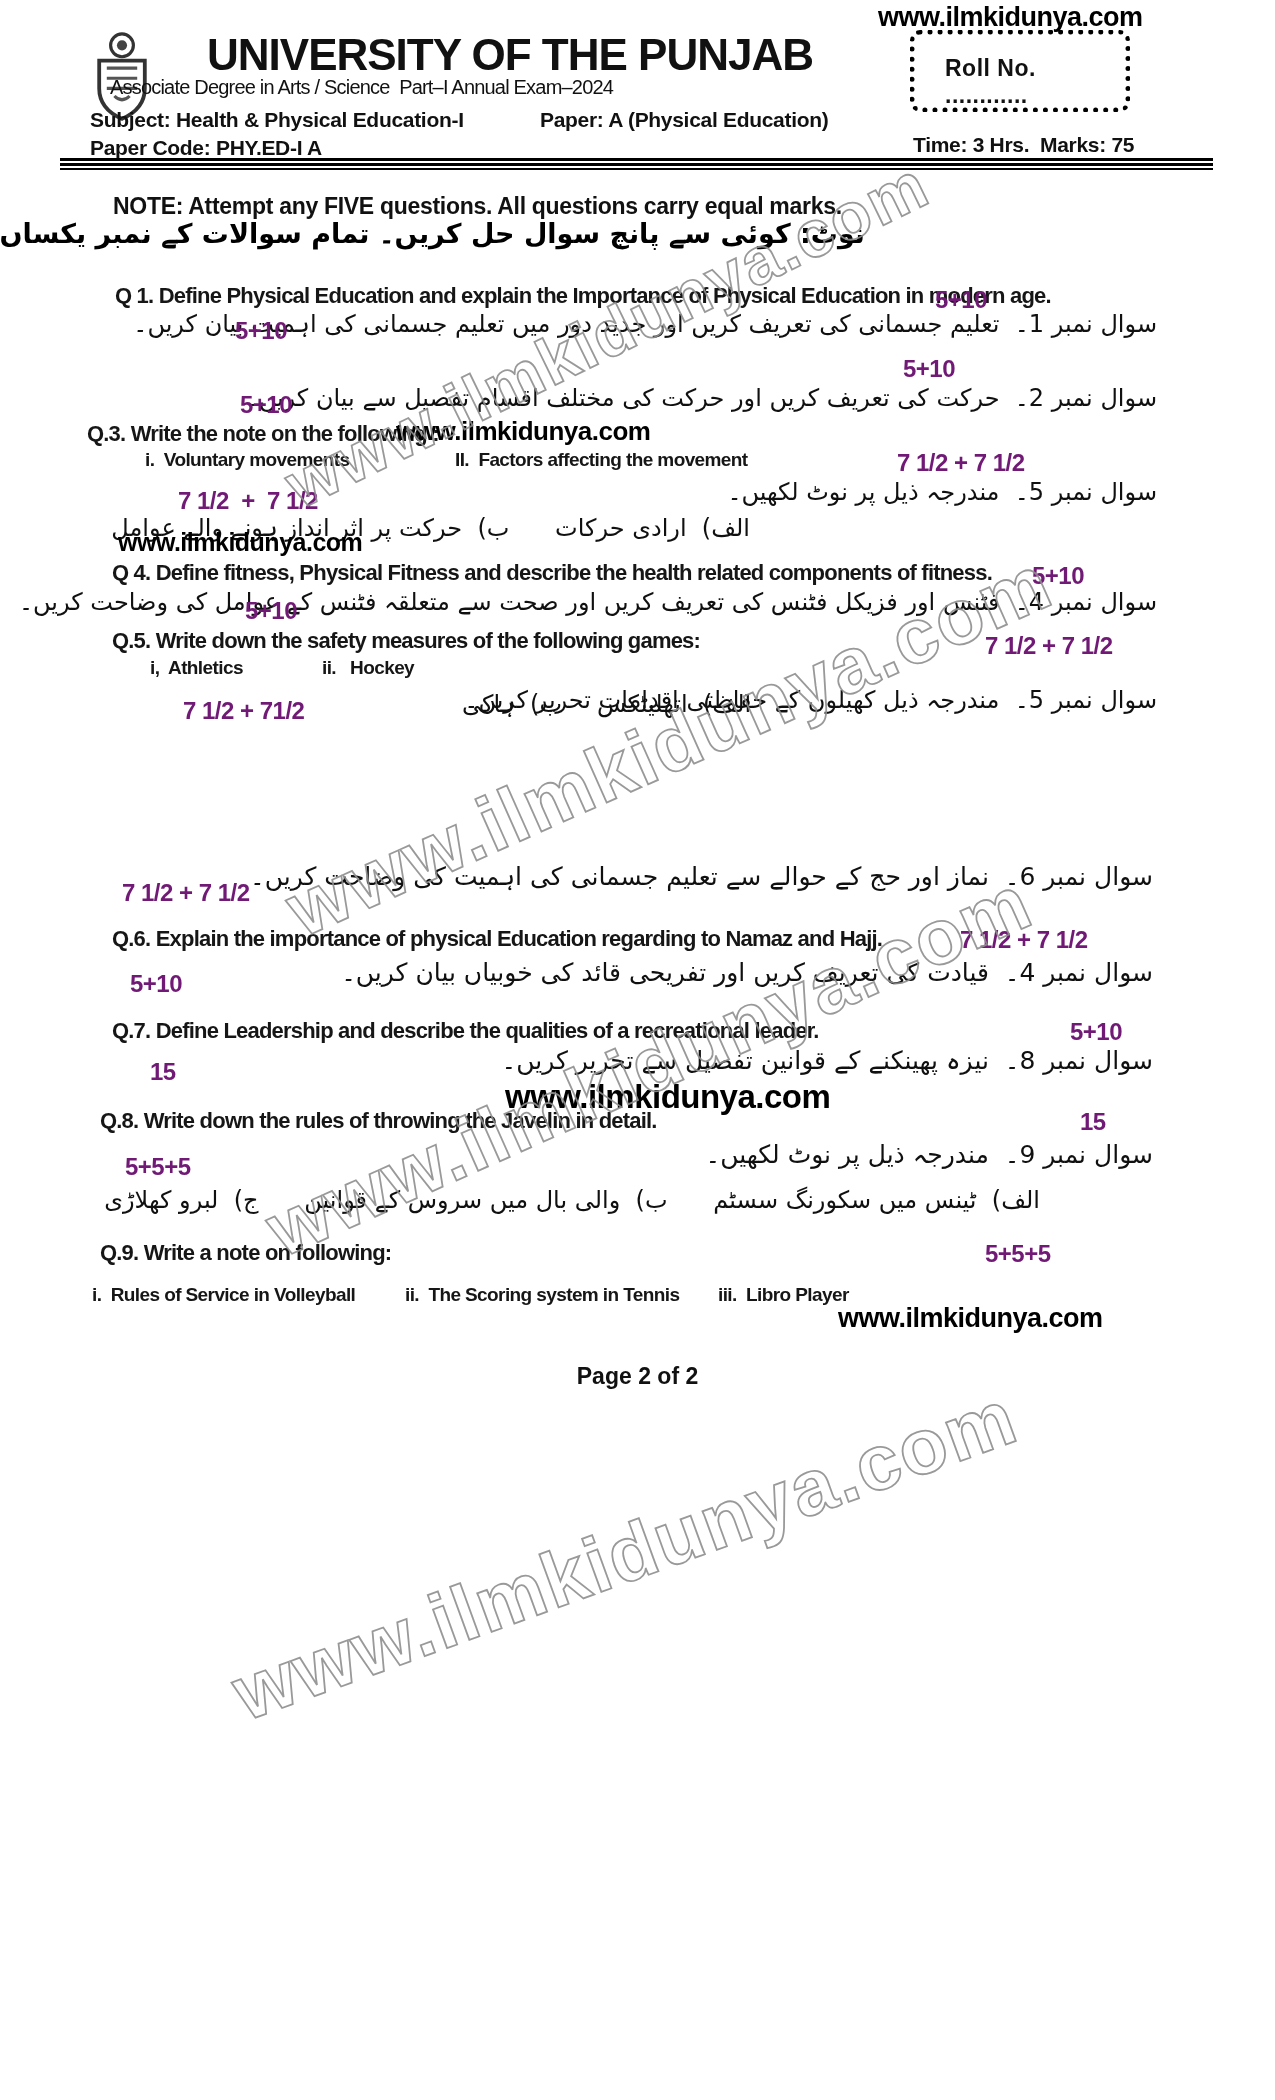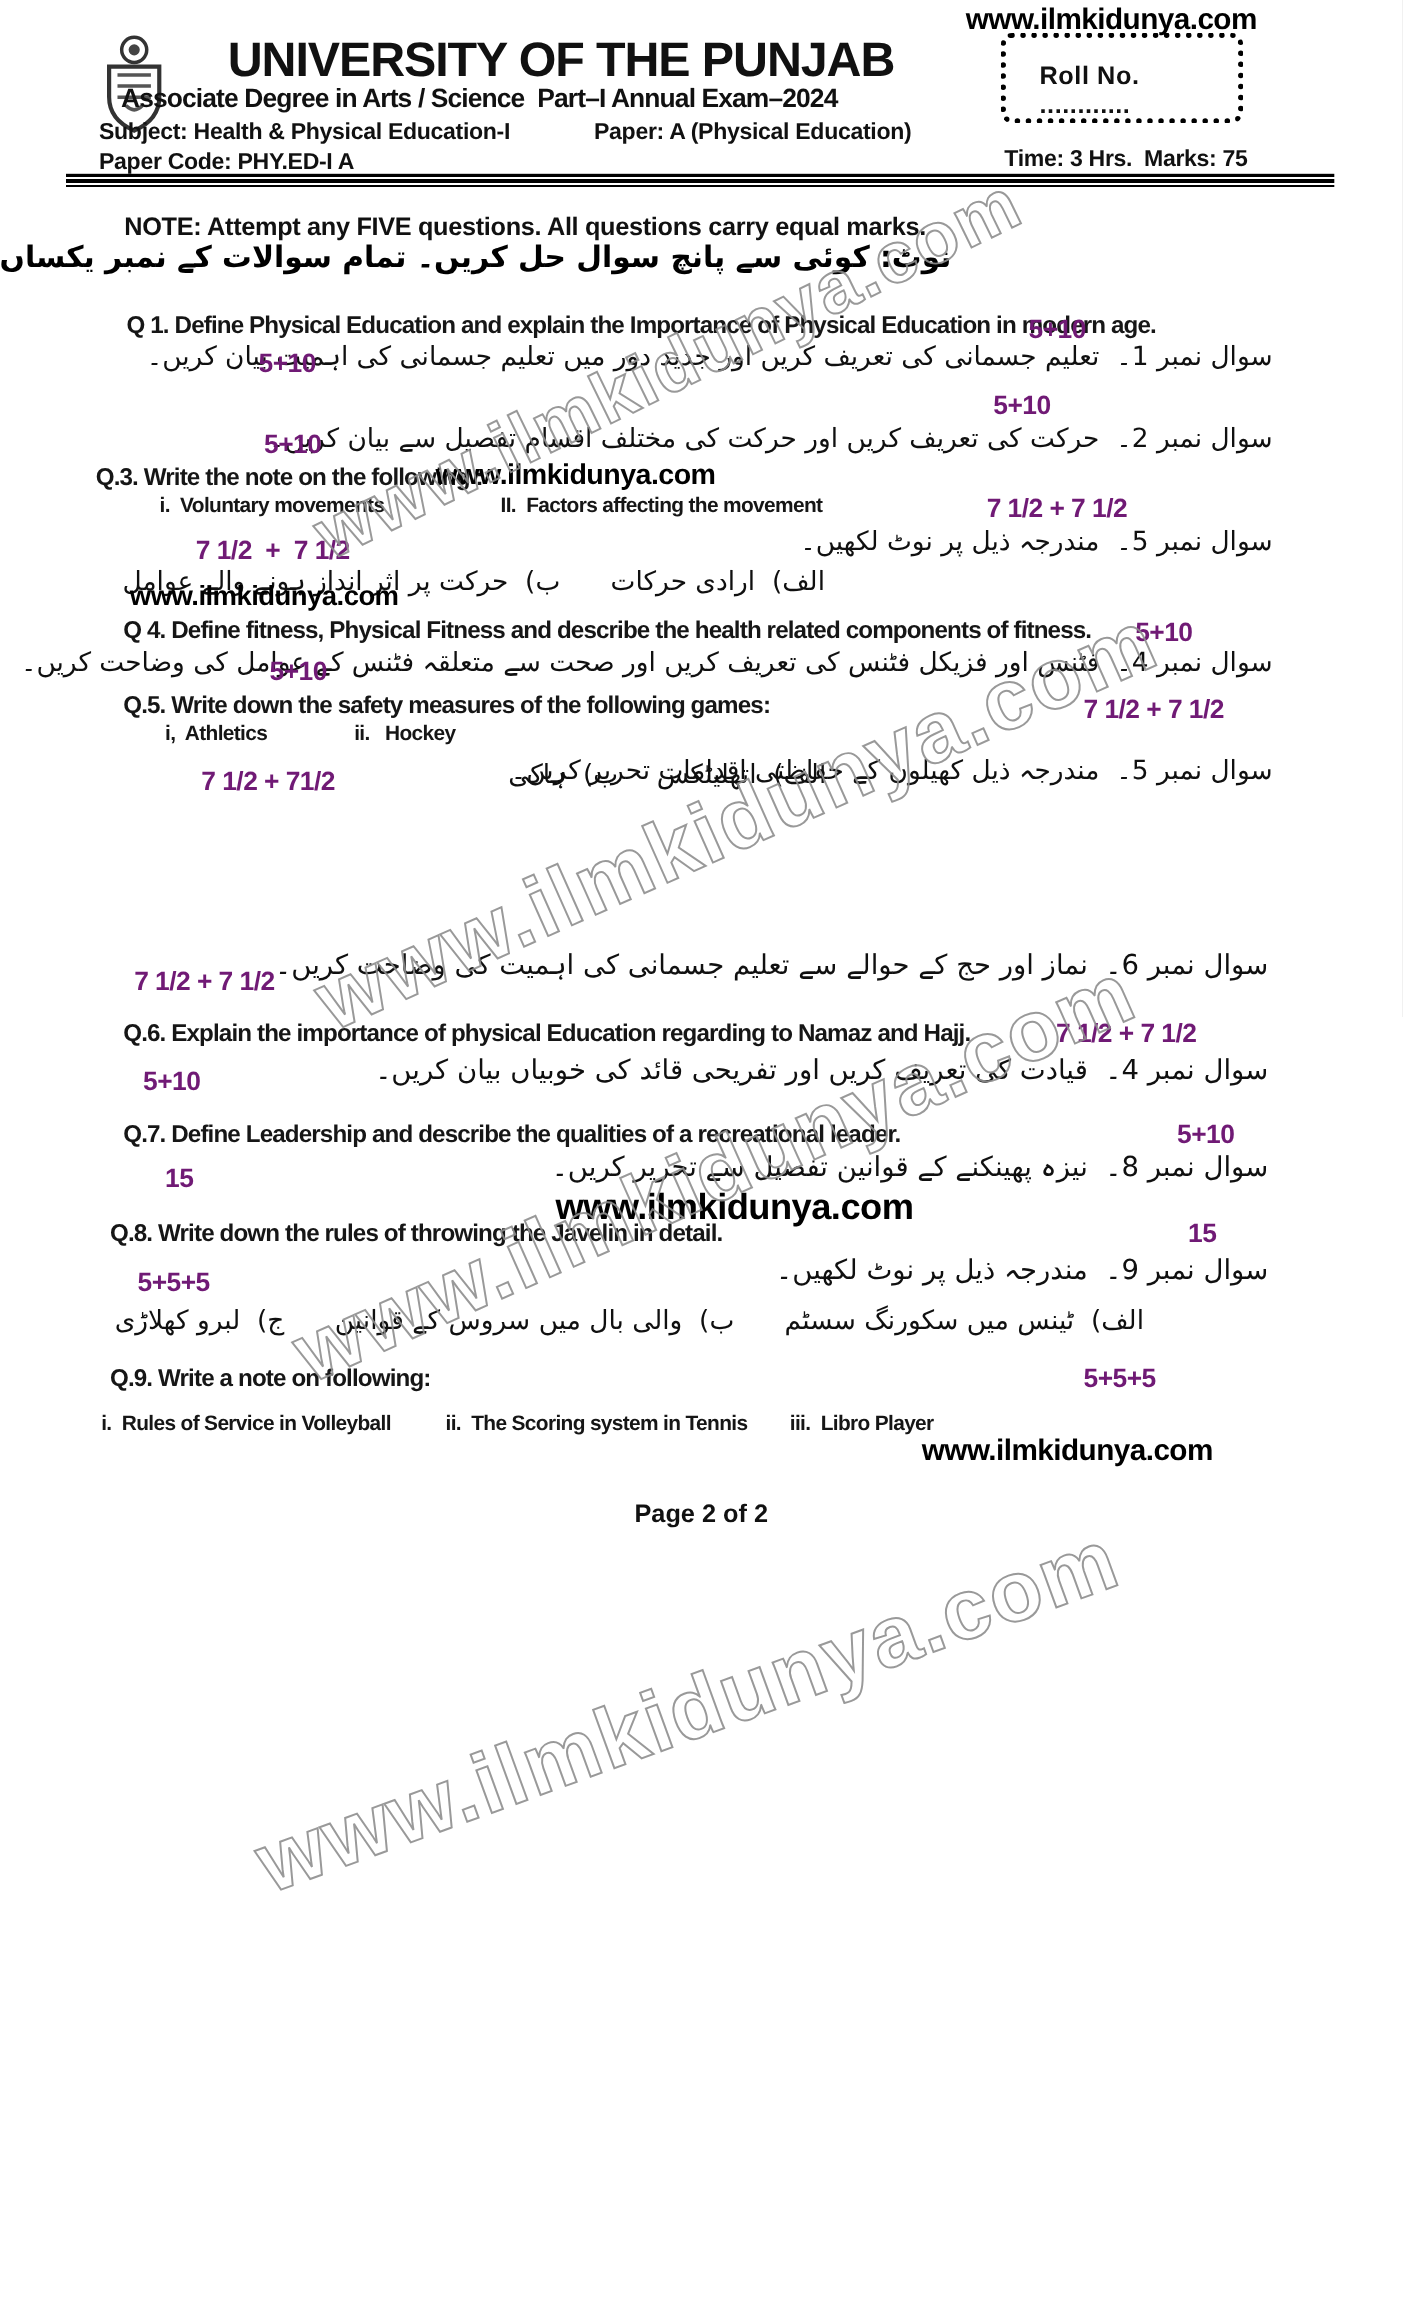--- a/index.html
+++ b/index.html
@@ -1,21 +1,21 @@
 <!DOCTYPE html>
 <html><head>
 <meta charset="utf-8">
 <style>
   html,body{margin:0;padding:0;background:#e8e8e8;}
   .page{position:relative;width:1275px;height:2100px;background:#ffffff;overflow:hidden;
         font-family:"Liberation Sans",sans-serif;color:#111;}
   .abs{position:absolute;white-space:pre;}
   .site-top{font-size:27px;font-weight:bold;letter-spacing:-0.5px;color:#000;}
   .uni-title{font-size:44px;font-weight:bold;letter-spacing:-1px;text-align:center;width:720px;}
-  .subtitle{font-size:24px;font-weight:bold;letter-spacing:-0.8px;}
+  .subtitle{font-size:20px;font-weight:normal;letter-spacing:-0.8px;}
   .hline{font-size:21px;font-weight:bold;letter-spacing:-0.3px;}
   .rule{position:absolute;left:60px;top:158px;width:1153px;height:12px;
         background:linear-gradient(#000 0 3px,#fff 3px 5px,#000 5px 8px,#fff 8px 10px,#000 10px 12px);}
   .rollbox{position:absolute;left:910px;top:30px;width:210px;height:72px;
            border:5px dotted #000;border-radius:10px;}
   .rollbox span{position:absolute;left:16px;top:20px;font-size:23px;font-weight:bold;letter-spacing:0.5px;margin-left:14px;}
   .note-en{font-size:23px;font-weight:bold;letter-spacing:-0.3px;}
   .qen{font-size:22px;font-weight:bold;letter-spacing:-0.8px;color:#161616;}
   .qitem{font-size:19px;font-weight:bold;letter-spacing:-0.6px;color:#161616;}
   .qmark{font-size:24px;font-weight:bold;letter-spacing:-0.5px;color:#701a75;}

